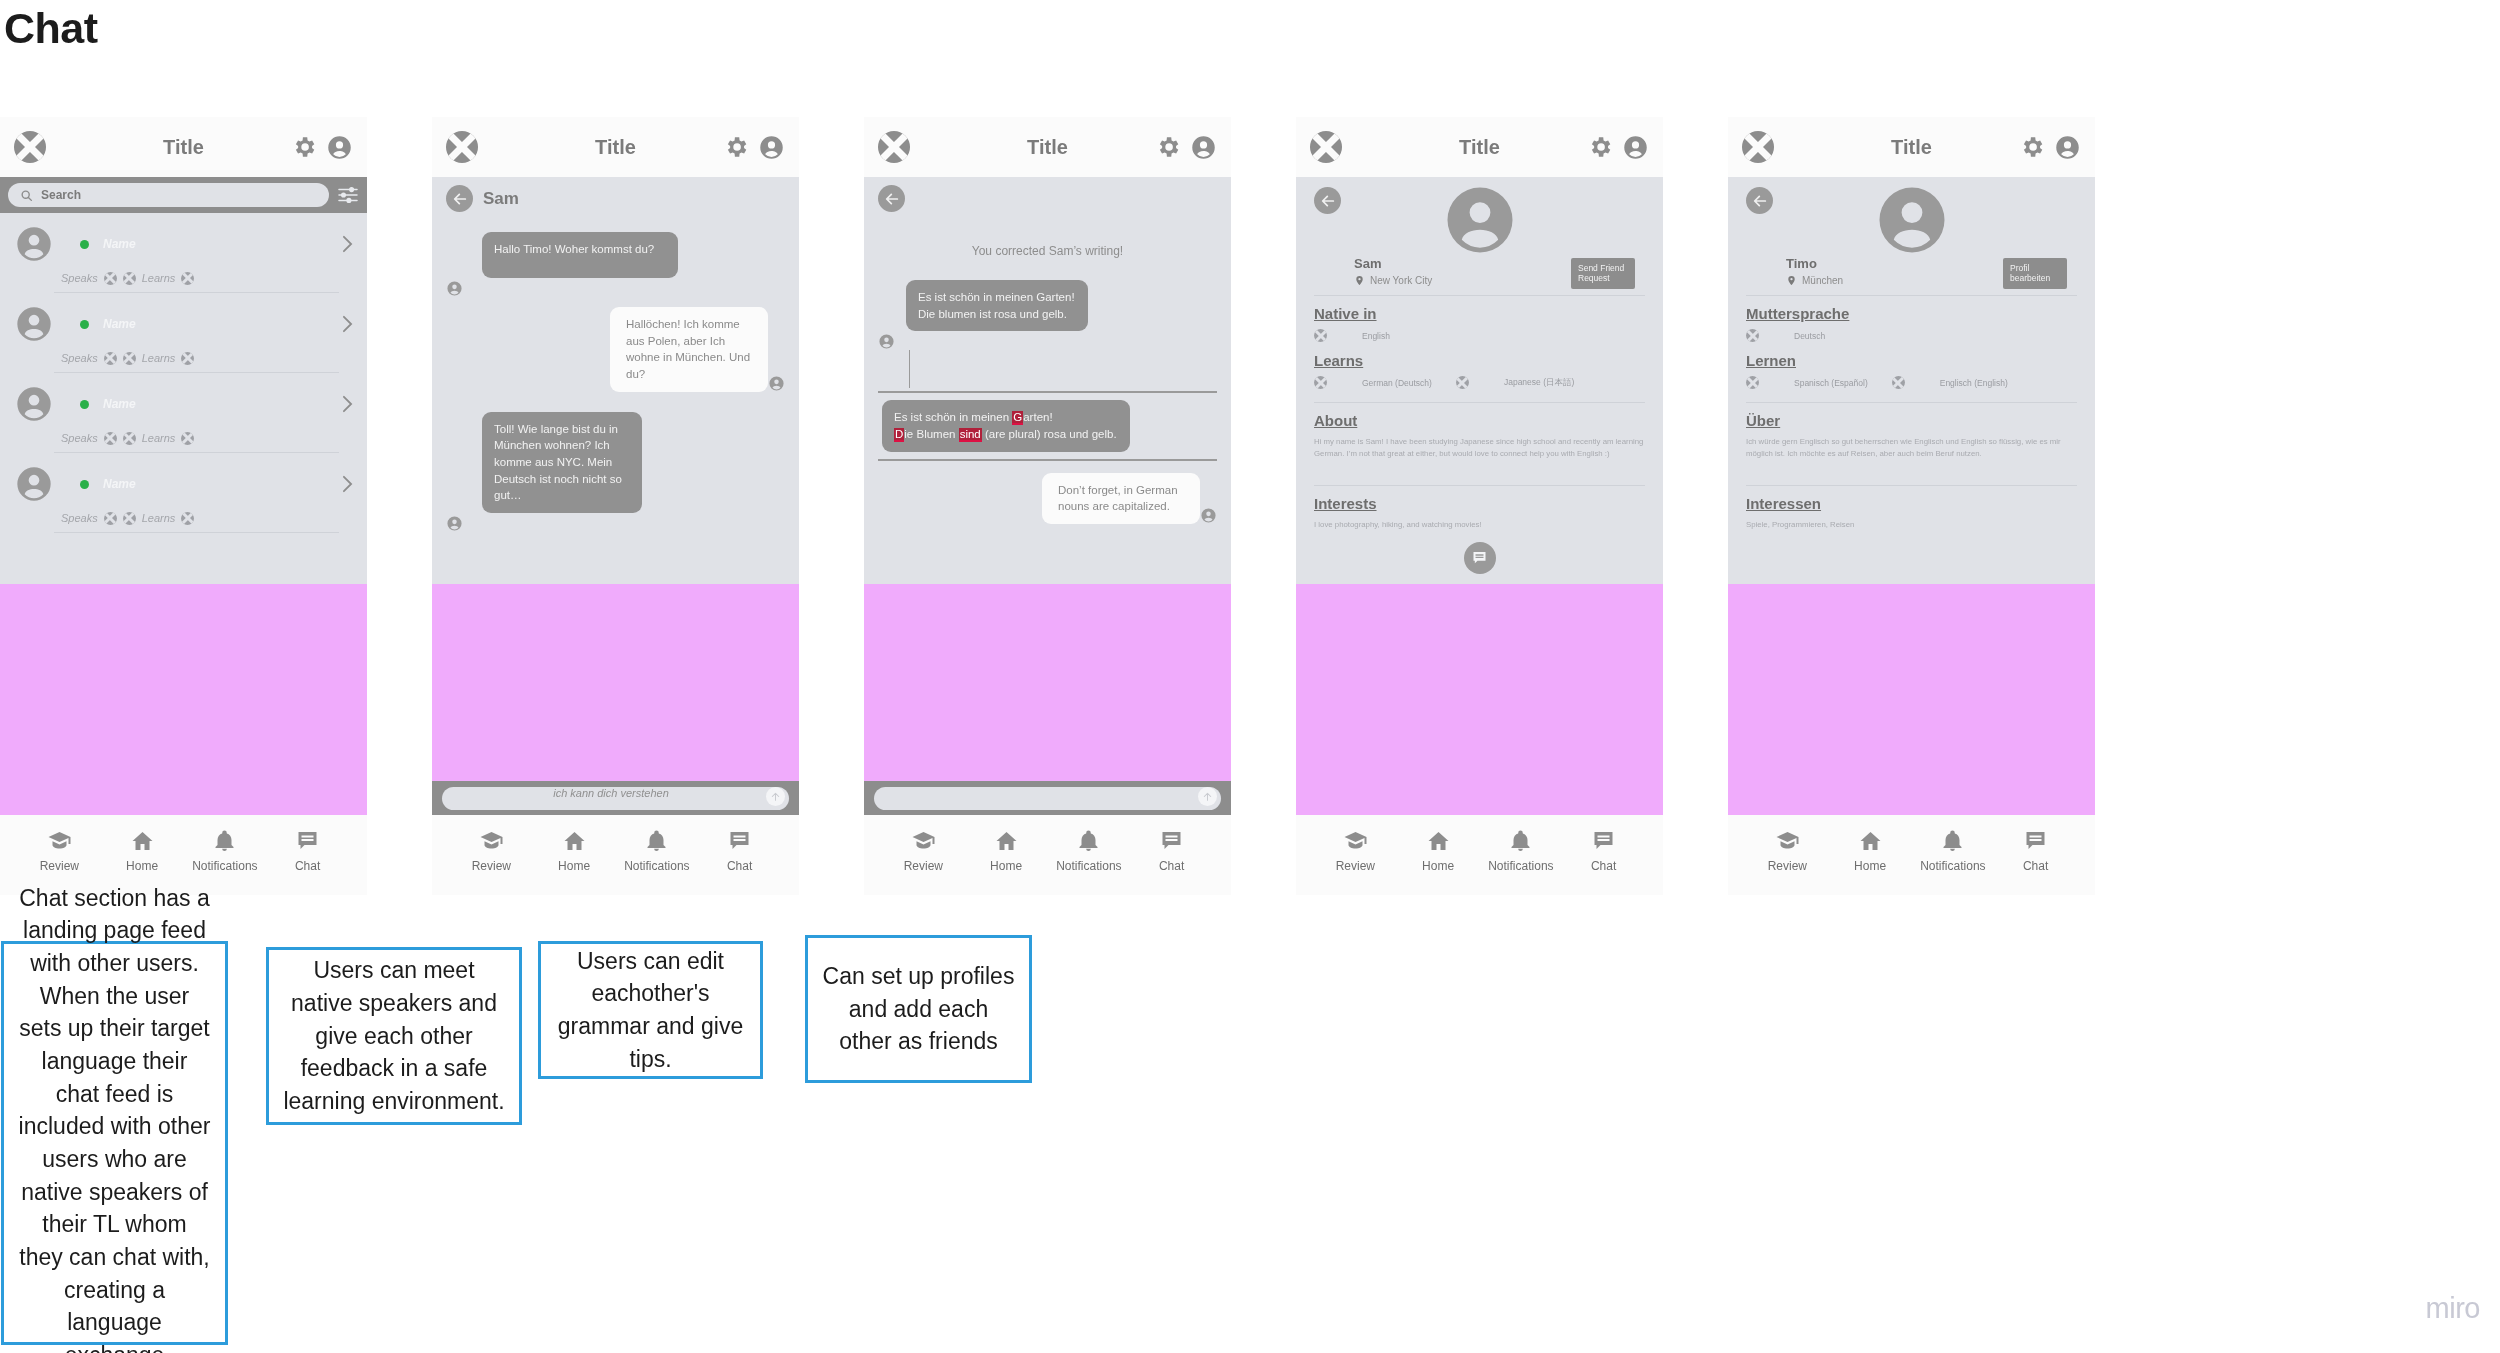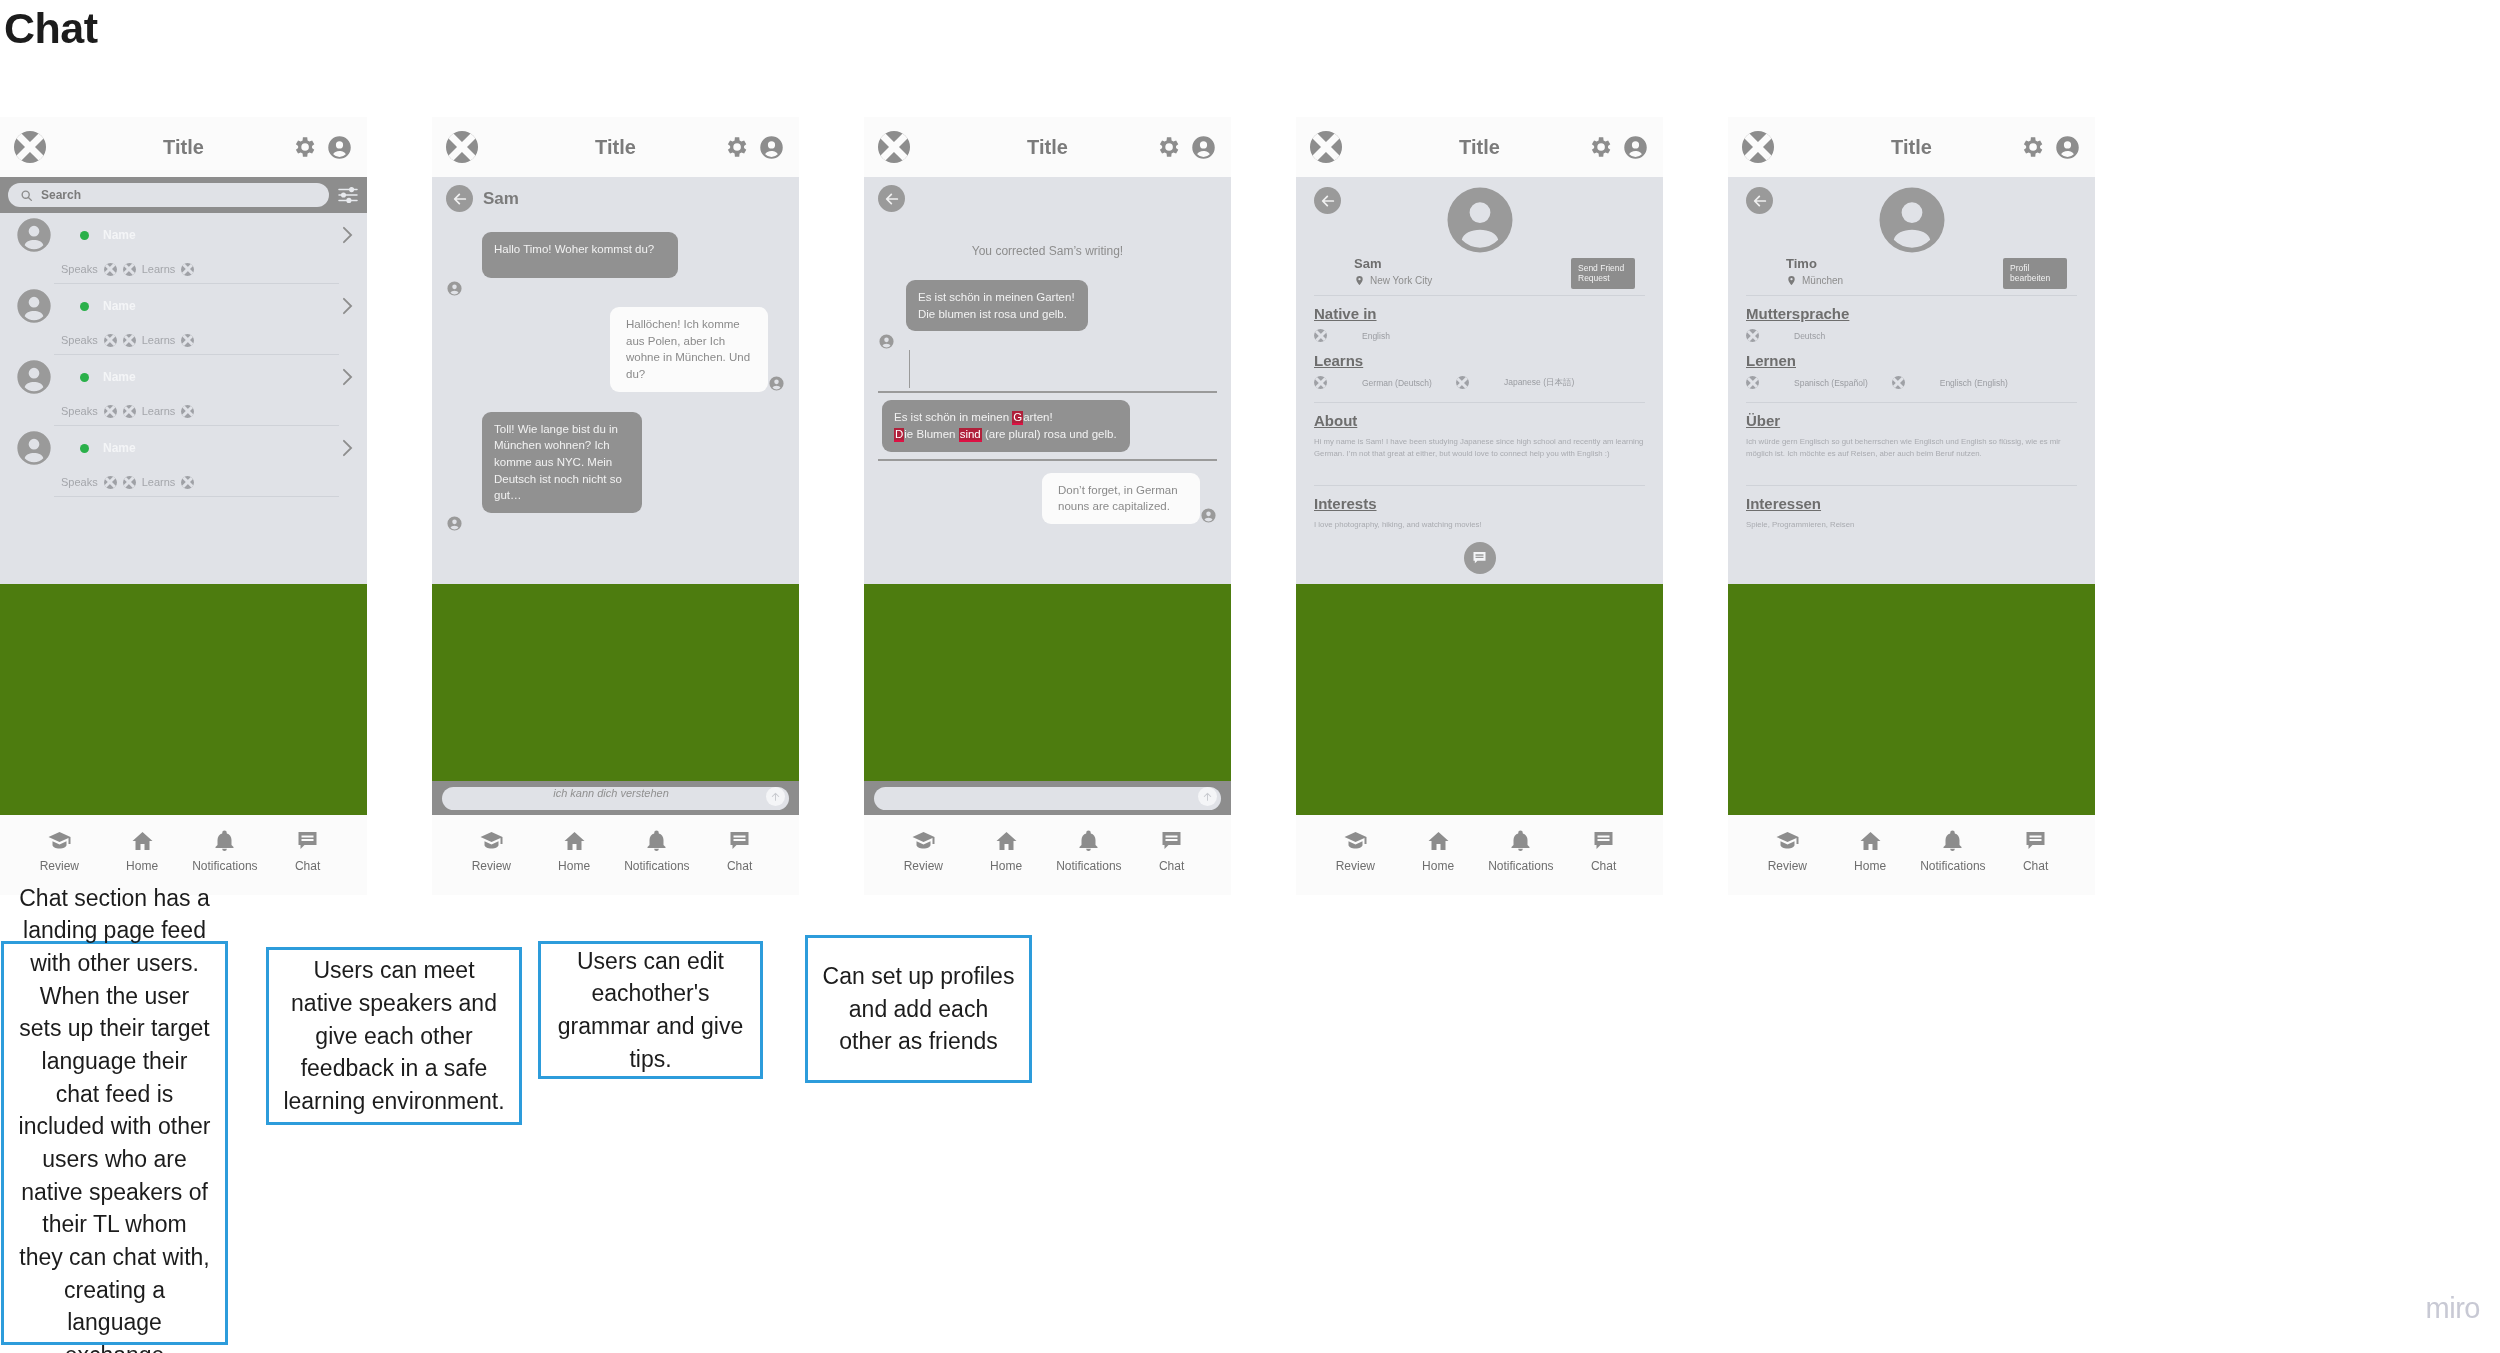--- a/index.html
+++ b/index.html
@@ -15,21 +15,21 @@
   .page-title {
     position: absolute; left: 4px; top: 4px;
     font-size: 43px; font-weight: bold; color: #1c1c1c;
     letter-spacing: -0.5px;
   }
 
   
   .phone {
     position: absolute;
     width: 367px; height: 778px;
-    background: #4d7c0f;
+    background: #f0abfc;
     overflow: hidden;
   }
   .p1 { left: 0px;    top: 117px; }
   .p2 { left: 432px;  top: 117px; }
   .p3 { left: 864px;  top: 117px; }
   .p4 { left: 1296px; top: 117px; }
   .p5 { left: 1728px; top: 117px; }
 
   
   .topbar {
@@ -63,21 +63,21 @@
   .searchbox {
     flex: 1; height: 24px; border-radius: 12px; background: #e0e2e7;
     display: flex; align-items: center; gap: 8px; padding: 0 12px;
   }
   .searchbox .stext { font-size: 12px; color: #7b7b7b; font-weight: bold; }
   .mag { width: 13px; height: 13px; color: #8d8d8d; flex: 0 0 auto; }
   .filter-ic { width: 22px; height: 18px; color: #e8eaee; flex: 0 0 auto; }
 
   
   .body-area { background: #e0e2e7; height: 371px; position: relative; }
-  .user-row { padding: 0 14px 0 14px; position: relative; }
+  .user-row { padding: 9px 14px 0 14px; position: relative; font-style: italic; }
   .ur-top { display: flex; align-items: center; gap: 0; height: 44px; }
   .avatar-lg { width: 40px; height: 40px; color: #9a9a9a; flex: 0 0 auto; }
   .dot { width: 9px; height: 9px; border-radius: 50%; background: #2ab04a; margin-left: 26px; }
   .uname { font-size: 12px; font-weight: bold; color: #f4f5f7; margin-left: 14px; }
   .chev { margin-left: auto; width: 11px; height: 18px; color: #8d8d8d; }
   .ur-bot {
     display: flex; align-items: center; gap: 6px;
     font-size: 11px; color: #a4a6ab; padding-left: 47px; height: 24px;
   }
   .lang-x { width: 13px; height: 13px; border-radius: 50%; background: #9fa1a6; position: relative; overflow: hidden; flex: 0 0 auto; }

